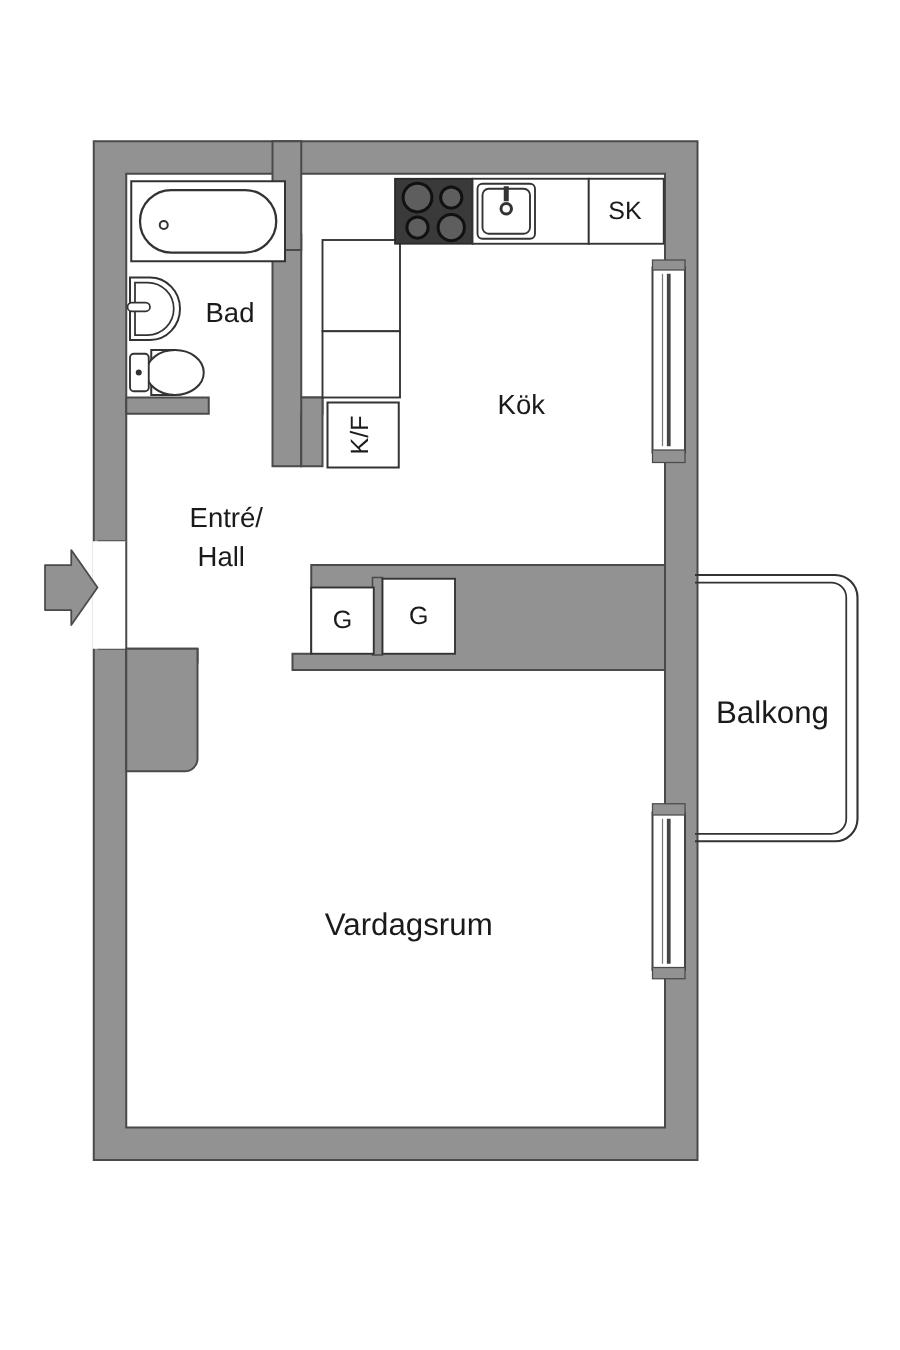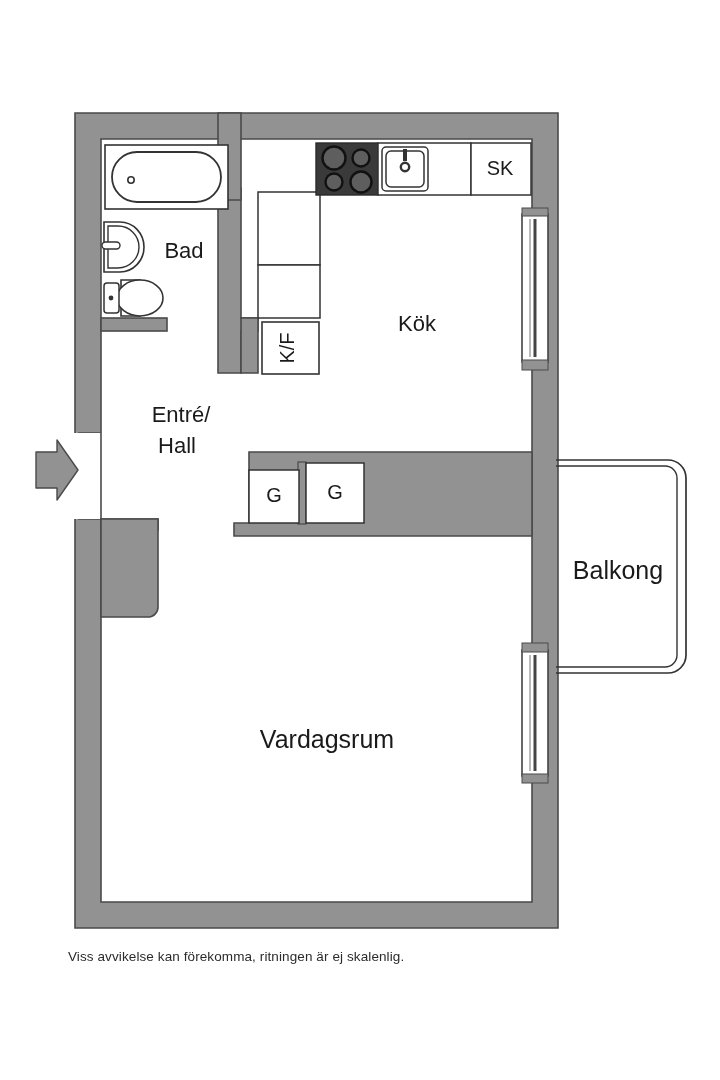--- a/index.html
+++ b/index.html
@@ -165,15 +165,14 @@
 
       <text class="rm-label small" x="289" y="348" transform="rotate(-90 289 348)">K/F</text>
 
       <text class="rm-label small" x="274" y="497">G</text>
 
       <text class="rm-label small" x="335" y="494">G</text>
     </g>
 
   </svg>
 
-  <div class="footnote">Viss avvikelse kan förekomma, ritningen är ej skalenlig.</div>
 
 </div>
 
 </body></html>

